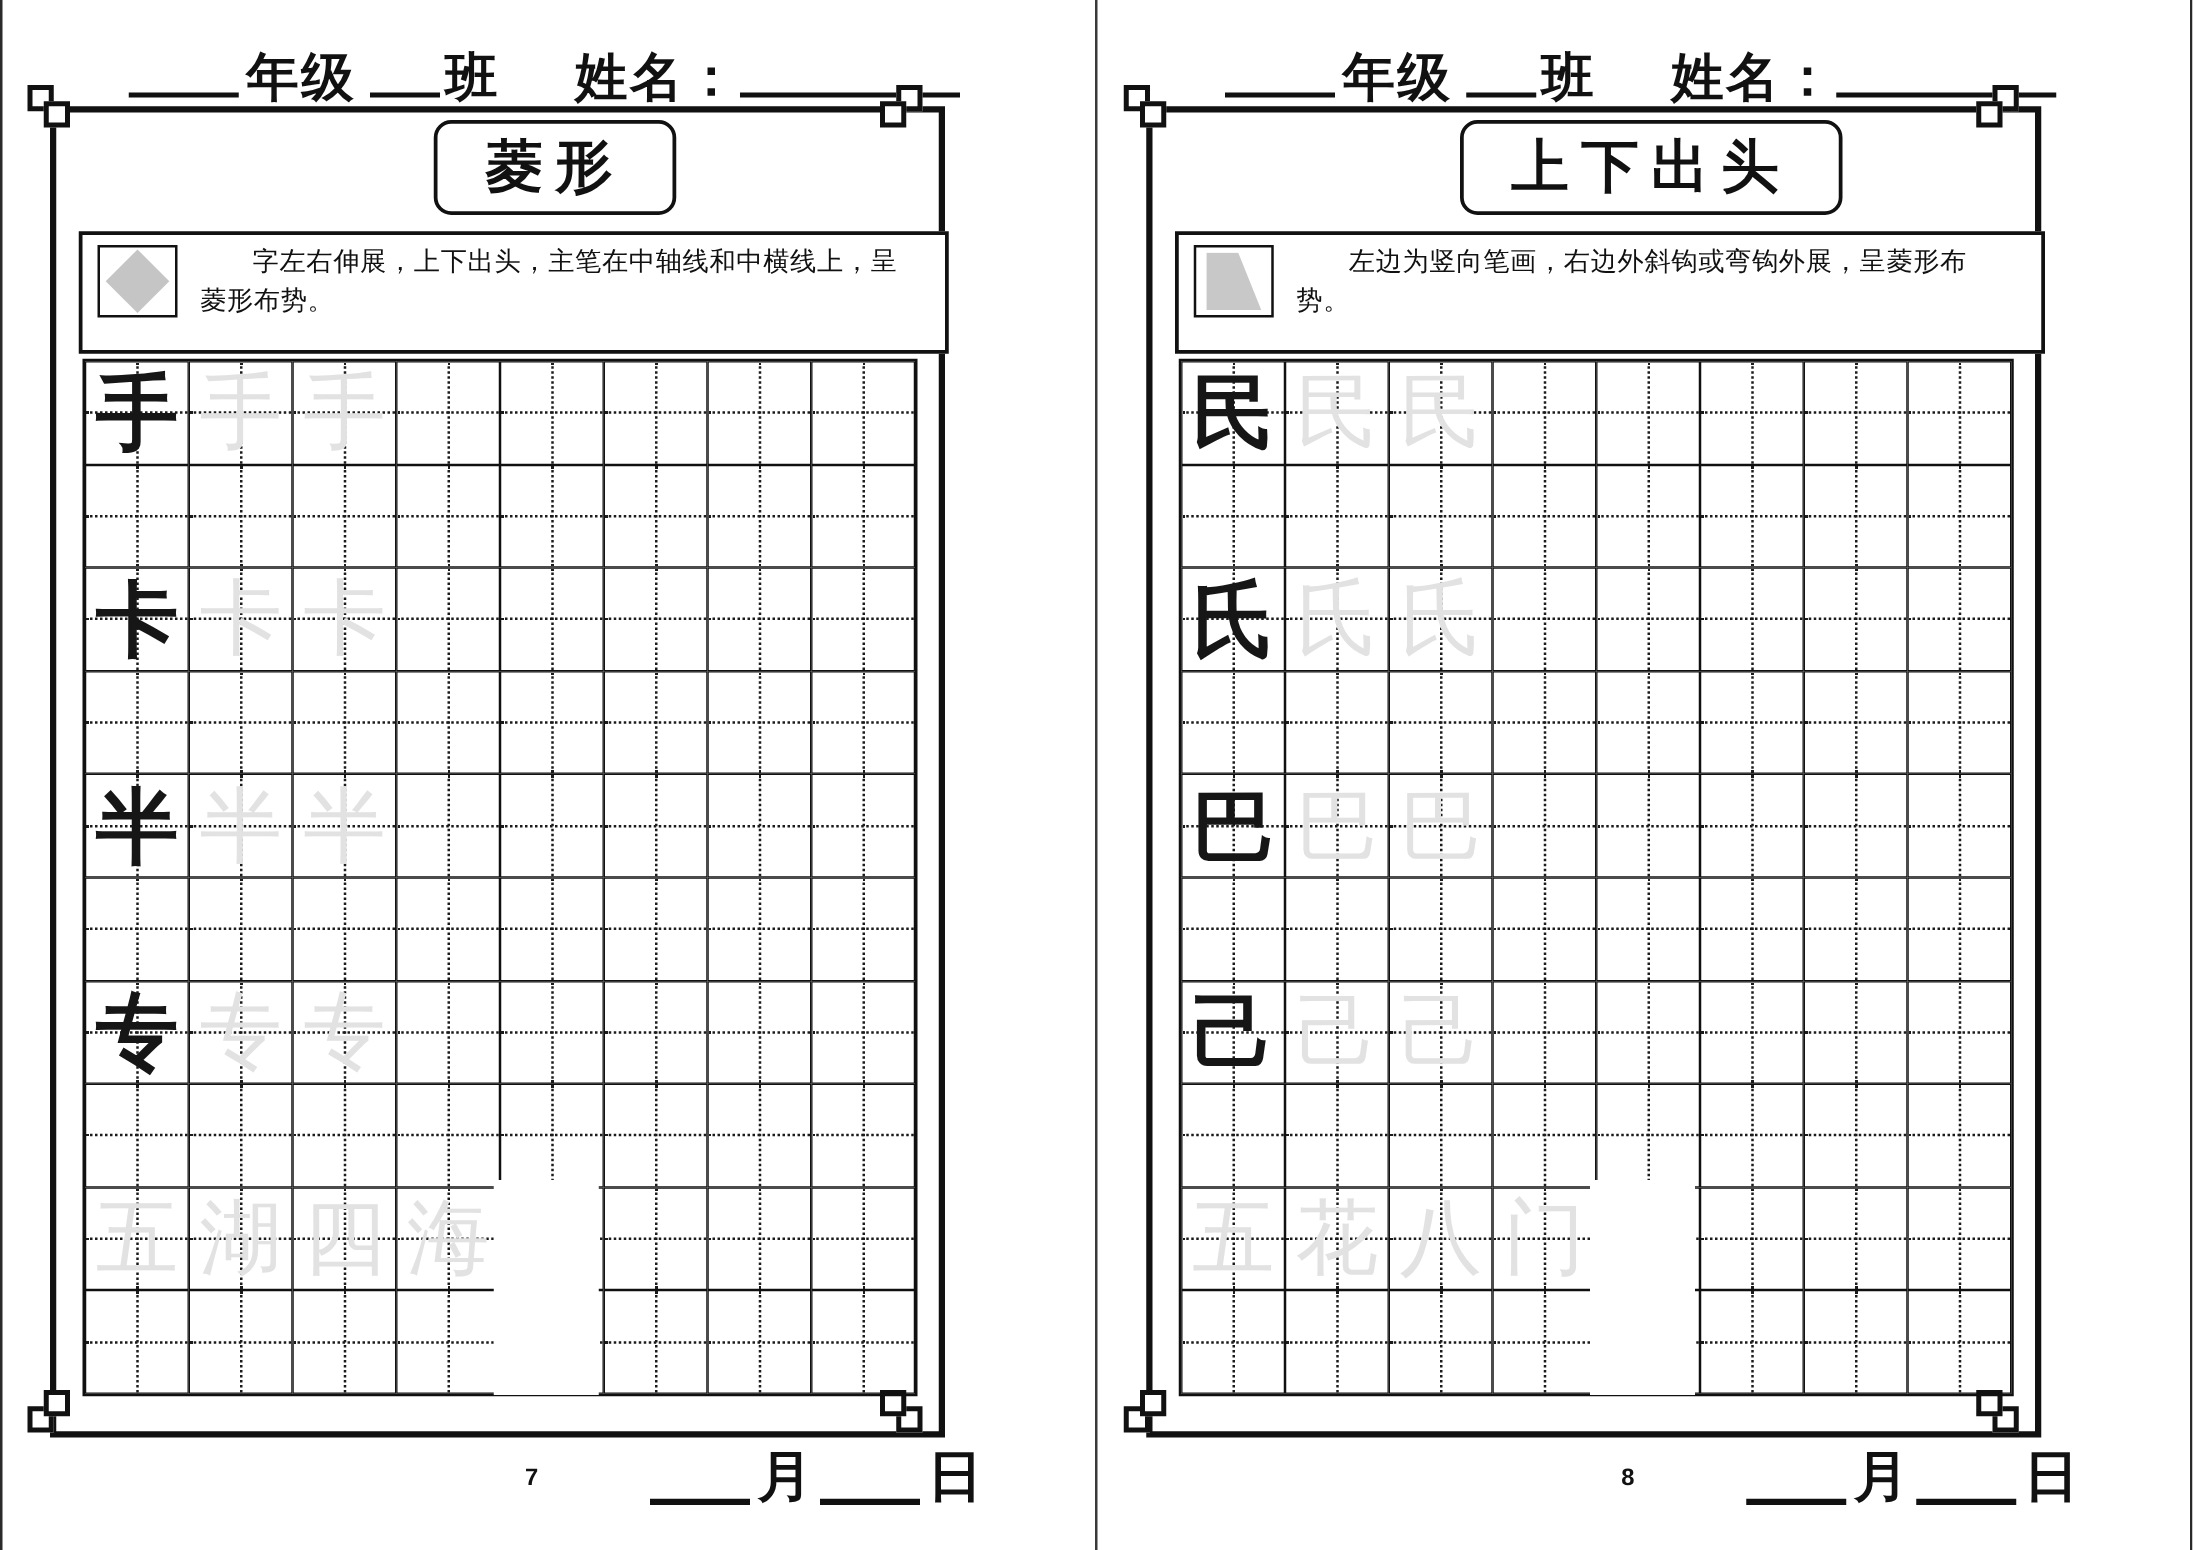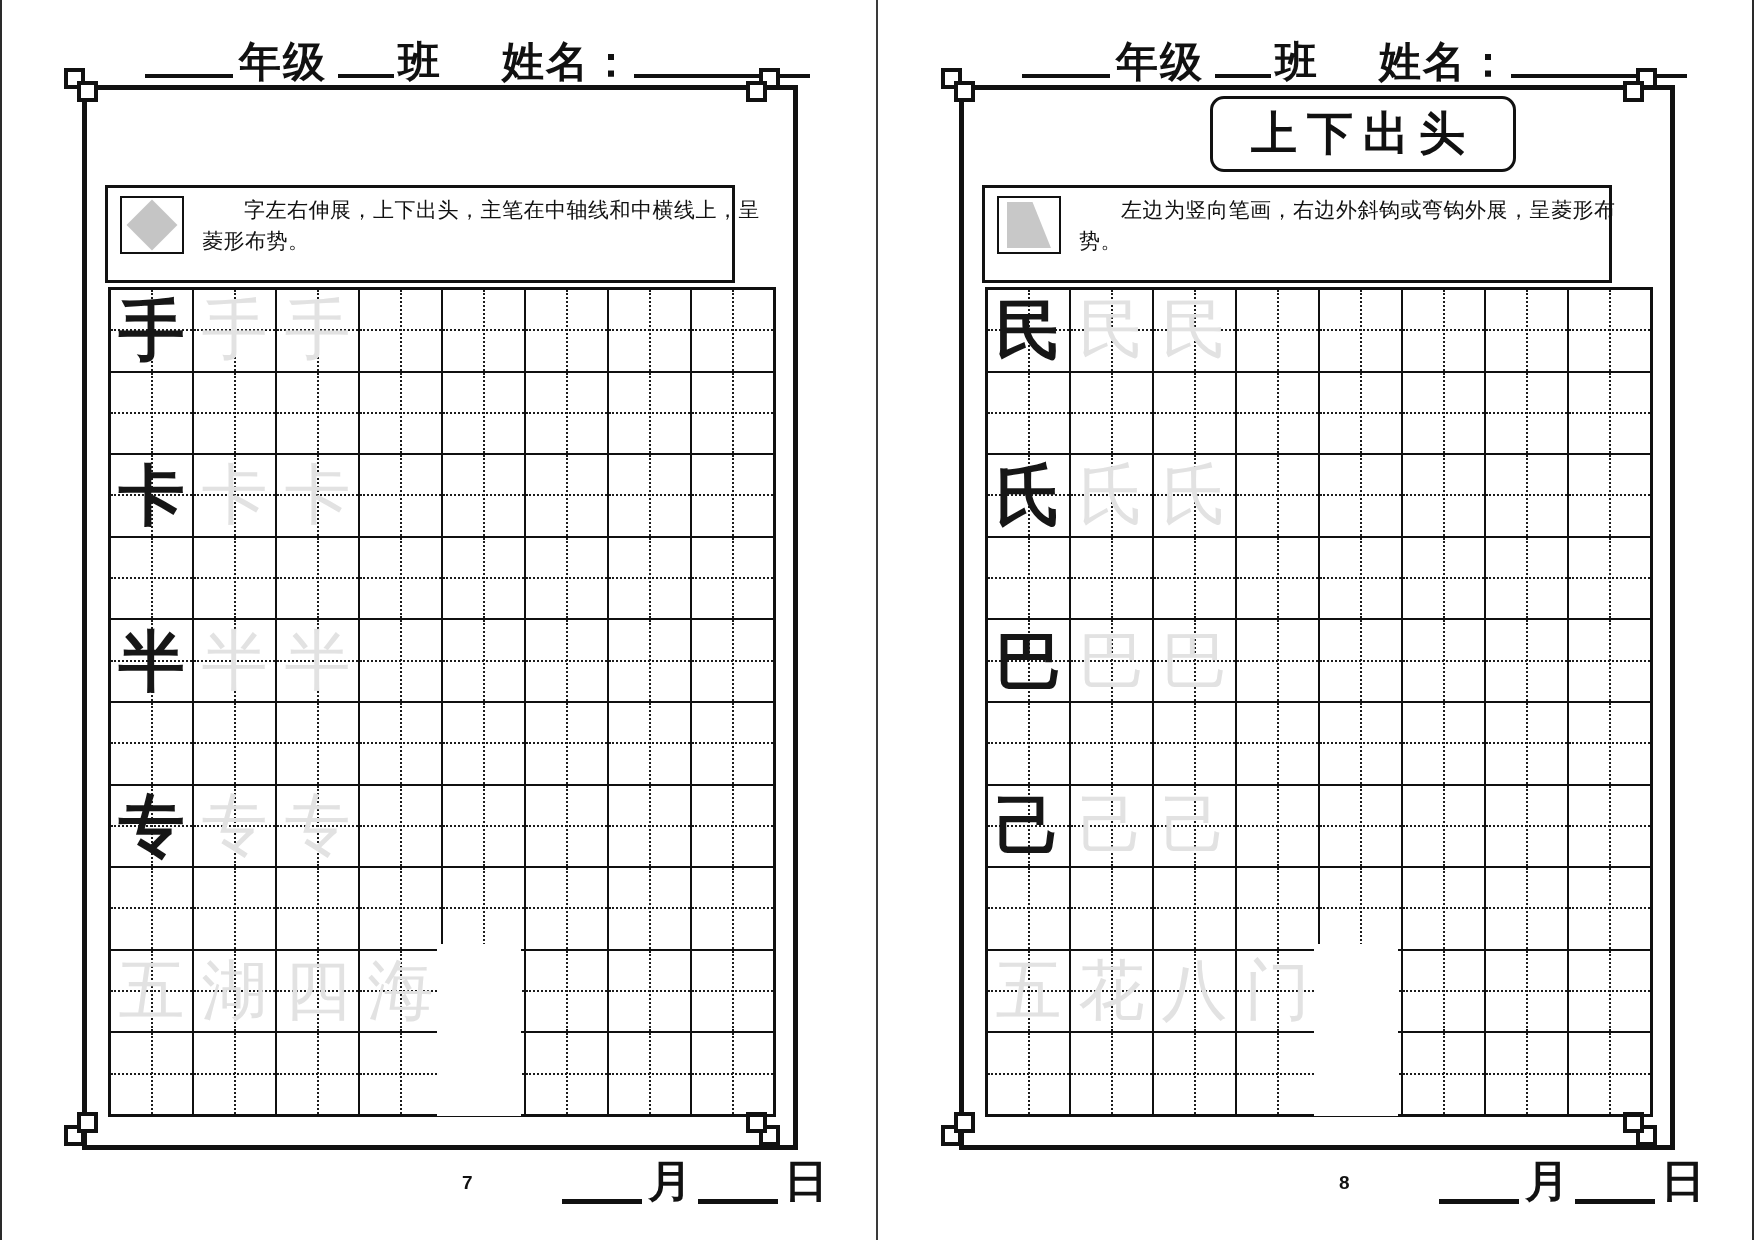--- a/index.html
+++ b/index.html
@@ -4,21 +4,21 @@
 <style>
   html,body{margin:0;padding:0;}
   body{
     width:1754px;height:1240px;position:relative;background:#fff;
     font-family:"Liberation Sans",sans-serif;color:#111;overflow:hidden;
   }
   .edge{position:absolute;top:0;bottom:0;width:2px;background:#2a2a2a;}
   .edge.left{left:0;} .edge.right{right:0;}
   .divider{position:absolute;top:0;bottom:0;left:876px;width:2px;background:#3a3a3a;}
 
-  .page{position:absolute;top:0;width:877px;height:1240px;margin-left:42px;}
+  .page{position:absolute;top:0;width:877px;height:1240px;}
   .page.p0{left:0;} .page.p1{left:877px;}
 
   
   .hdr-text{position:absolute;top:34px;font-size:42px;font-weight:700;
     font-family:"Liberation Serif",serif;letter-spacing:2px;white-space:nowrap;}
   .hdr-blank{position:absolute;border-bottom:4px solid #111;height:40px;top:34px;}
   .hb1{left:103px;width:88px;}
   .grade-lb{left:197px;}
   .hb2{left:296px;width:56px;}
   .class-lb{left:356px;}
@@ -39,21 +39,21 @@
 
   
   .titlebox{position:absolute;top:96px;left:444px;transform:translateX(-50%);
     height:76px;border:3px solid #111;border-radius:14px;background:#fff;
     display:flex;align-items:center;justify-content:center;padding:0 38px;
     box-sizing:border-box;z-index:5;}
   .titlebox span{font-family:"DejaVu Serif",serif;font-weight:700;font-size:46px;
     letter-spacing:10px;white-space:nowrap;}
 
   
-  .instr{position:absolute;left:63px;top:185px;width:630px;height:98px;
+  .instr{position:absolute;left:63px;top:185px;width:696px;height:98px;
     border:3px solid #111;box-sizing:border-box;background:#fff;}
   .iconbox{position:absolute;left:12px;top:8px;width:64px;height:58px;
     border:2px solid #111;box-sizing:border-box;
     display:flex;align-items:center;justify-content:center;}
   .shape-diamond{width:36px;height:36px;background:#c5c5c5;transform:rotate(45deg);}
   .shape-trapezoid{width:44px;height:46px;background:#c8c8c8;
     clip-path:polygon(0 0,58% 0,100% 100%,0 100%);}
   .instr-text{position:absolute;left:94px;top:6px;width:566px;
     font-size:21px;line-height:31px;text-indent:2em;letter-spacing:0.5px;}
 
@@ -108,20 +108,23 @@
     </div>
   <div class="knot bl">
       <i class="a"></i>
       <i class="b"></i>
     </div>
   <div class="knot br">
       <i class="a"></i>
       <i class="b"></i>
     </div>
 
+  <div class="titlebox">
+    <span>菱形</span>
+  </div>
 
   <div class="instr">
     <div class="iconbox">
       <div class="shape-diamond"></div>
     </div>
     <div class="instr-text">字左右伸展，上下出头，主笔在中轴线和中横线上，呈菱形布势。</div>
   </div>
 
   <div class="grid">
       <div class="cell">

